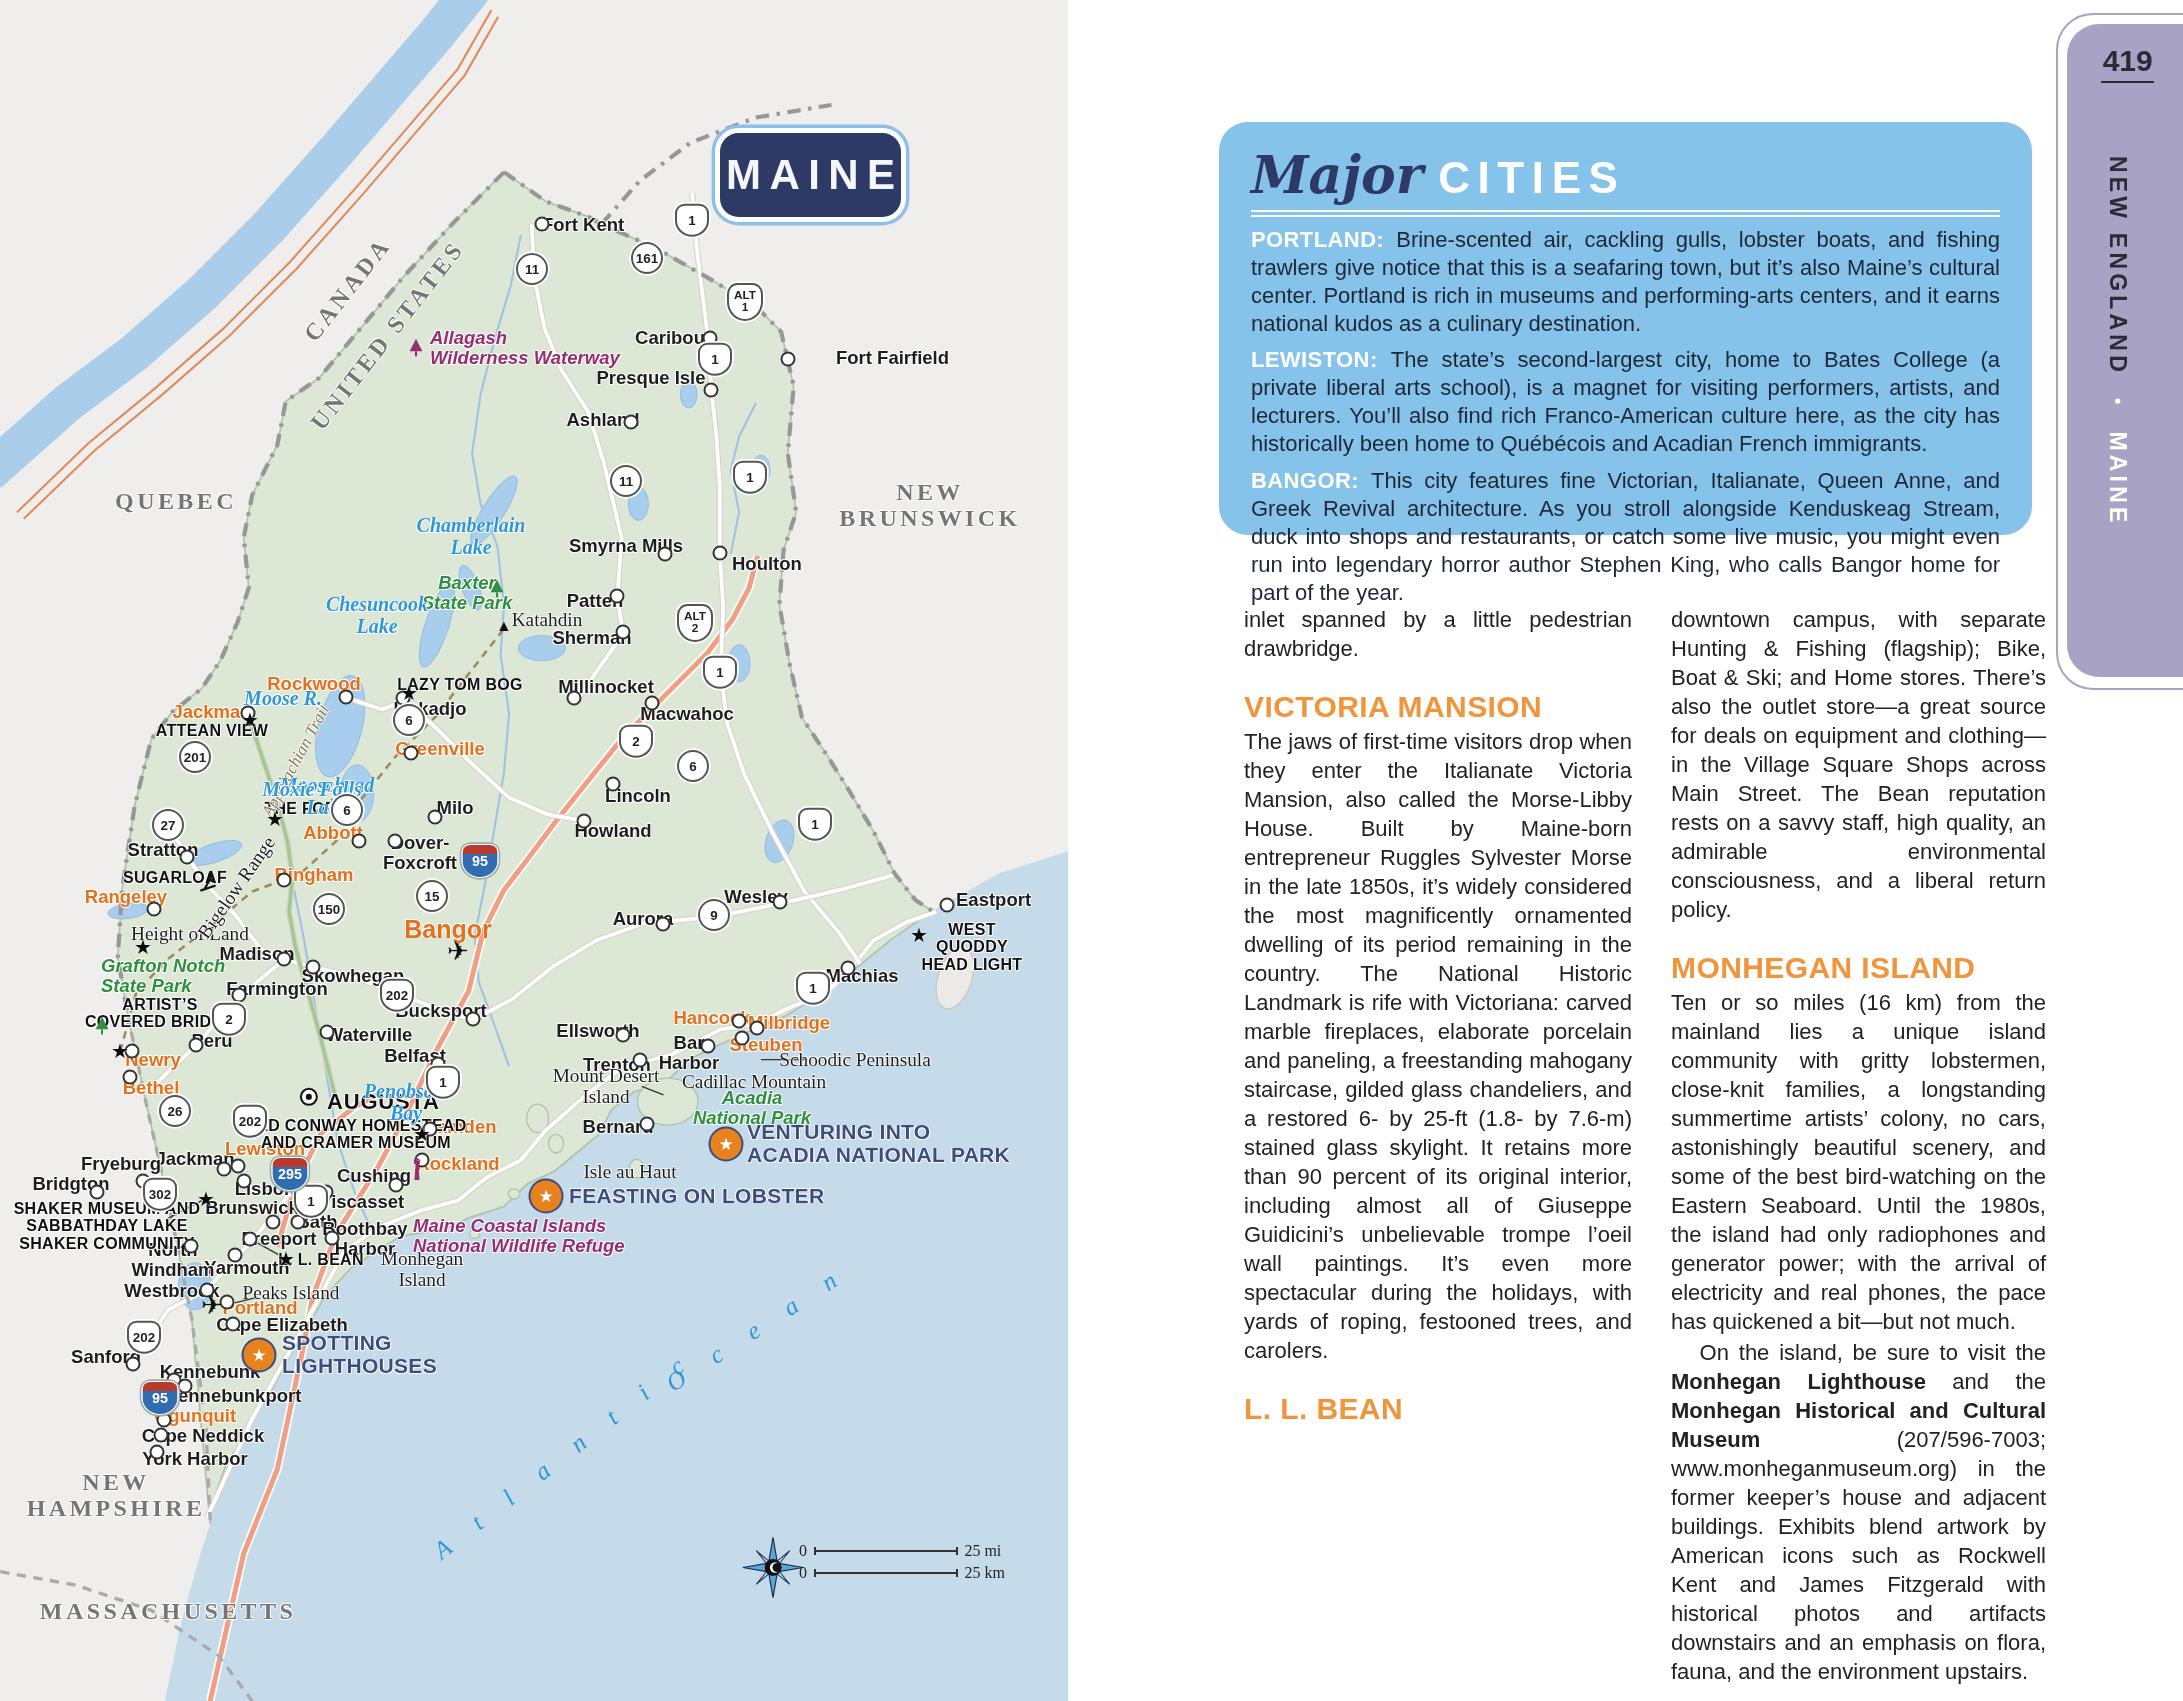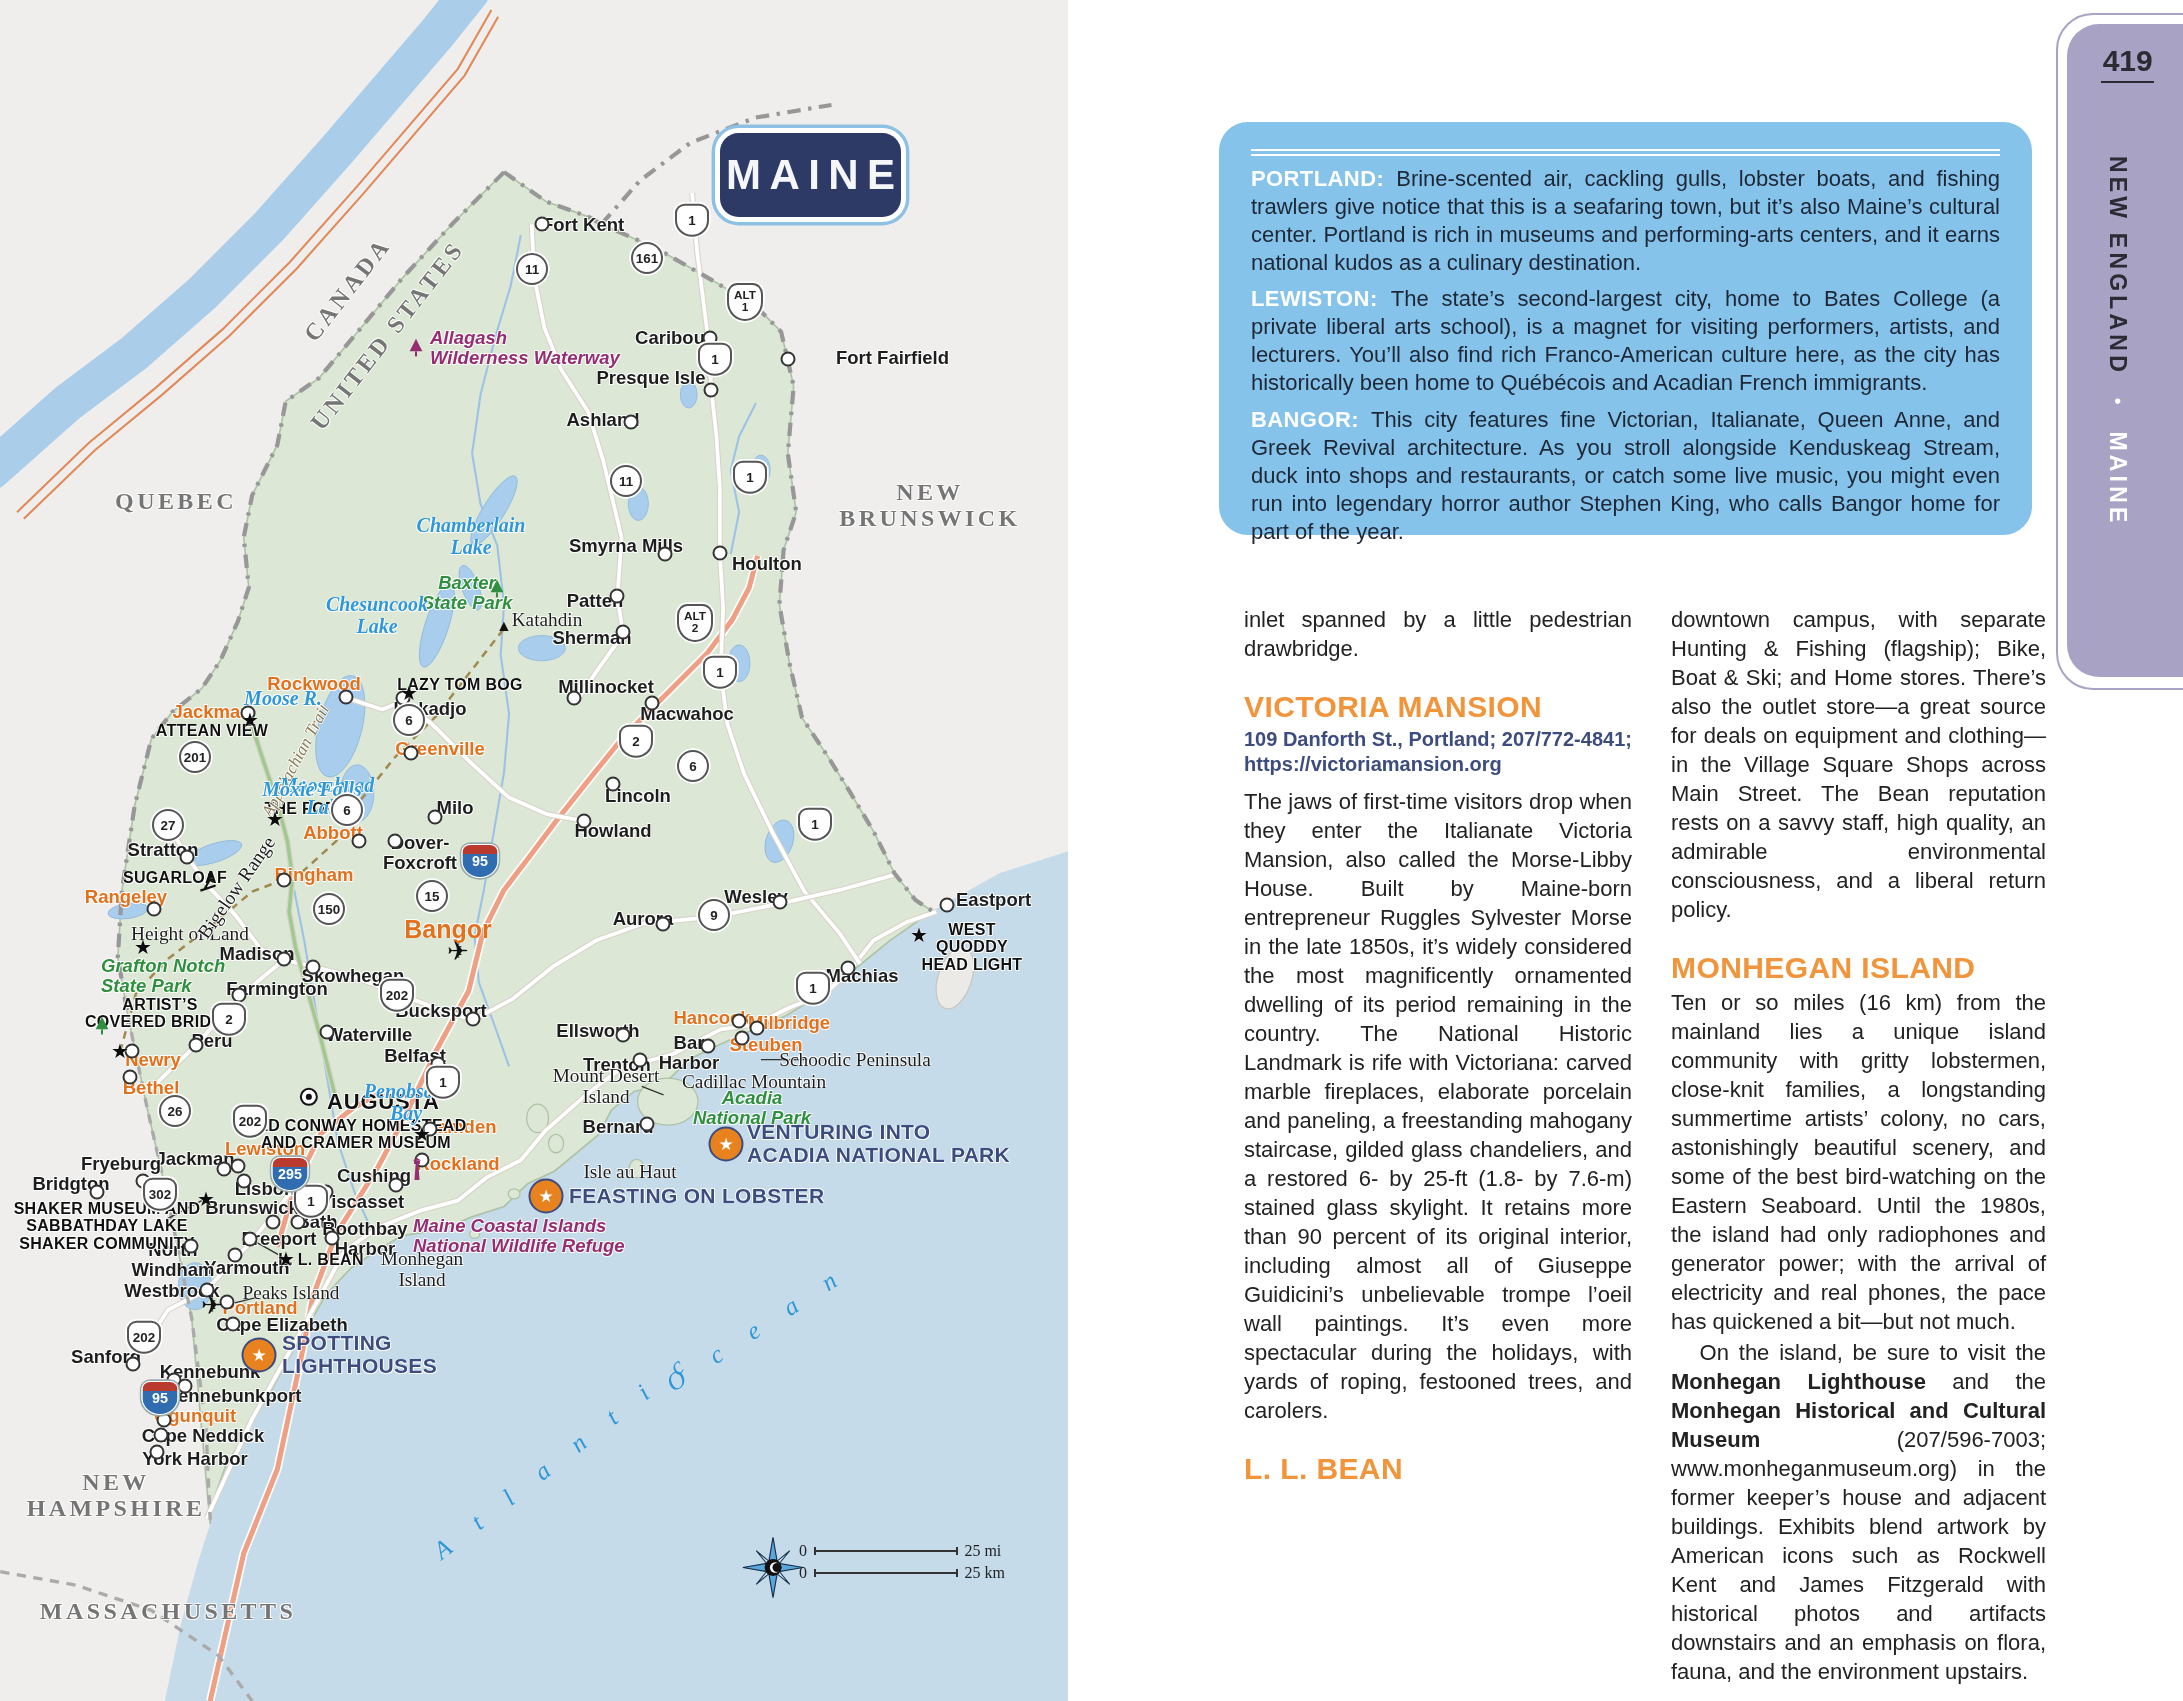--- a/index.html
+++ b/index.html
@@ -596,32 +596,35 @@
       </div>
       <div class="row">
         <span>0</span>
         <span class="bar"></span>
         <span>25 km</span>
       </div>
     </div>
   </div>
 
   <section class="citybox">
+    <div class="hdr">
+      <span class="script">Major</span>
+      <span class="caps">CITIES</span>
+    </div>
     <div class="rule"></div>
     <div id="city-entries">
         <p><b>PORTLAND: </b>Brine-scented air, cackling gulls, lobster boats, and fishing trawlers give notice that this is a seafaring town, but it’s also Maine’s cultural center. Portland is rich in museums and performing-arts centers, and it earns national kudos as a culinary destination.</p>
         <p><b>LEWISTON: </b>The state’s second-largest city, home to Bates College (a private liberal arts school), is a magnet for visiting performers, artists, and lecturers. You’ll also find rich Franco-American culture here, as the city has historically been home to Québécois and Acadian French immigrants.</p>
         <p><b>BANGOR: </b>This city features fine Victorian, Italianate, Queen Anne, and Greek Revival architecture. As you stroll alongside Kenduskeag Stream, duck into shops and restaurants, or catch some live music, you might even run into legendary horror author Stephen King, who calls Bangor home for part of the year.</p>
       </div>
   </section>
 
   <div class="col col1">
     <p>inlet spanned by a little pedestrian drawbridge.</p>
     <h2>VICTORIA MANSION</h2>
-    <p class="addr">109 Danforth St., Portland; 207/772-4841; https://victoriamansion.org</p>
     <p>The jaws of first-time visitors drop when they enter the Italianate Victoria Mansion, also called the Morse-Libby House. Built by Maine-born entrepreneur Ruggles Sylvester Morse in the late 1850s, it’s widely considered the most magnificently ornamented dwelling of its period remaining in the country. The National Historic Landmark is rife with Victoriana: carved marble fireplaces, elaborate porcelain and paneling, a freestanding mahogany staircase, gilded glass chandeliers, and a restored 6- by 25-ft (1.8- by 7.6-m) stained glass skylight. It retains more than 90 percent of its original interior, including almost all of Giuseppe Guidicini’s unbelievable trompe l’oeil wall paintings. It’s even more spectacular during the holidays, with yards of roping, festooned trees, and carolers.</p>
     <h2>L. L. BEAN</h2>
   </div>
 
   <div class="col col2">
     <p>downtown campus, with separate Hunting &amp; Fishing (flagship); Bike, Boat &amp; Ski; and Home stores. There’s also the outlet store—a great source for deals on equipment and clothing—in the Village Square Shops across Main Street. The Bean reputation rests on a savvy staff, high quality, an admirable environmental consciousness, and a liberal return policy.</p>
     <h2>MONHEGAN ISLAND</h2>
     <p>Ten or so miles (16 km) from the mainland lies a unique island community with gritty lobstermen, close-knit families, a longstanding summertime artists’ colony, no cars, astonishingly beautiful scenery, and some of the best bird-watching on the Eastern Seaboard. Until the 1980s, the island had only radiophones and generator power; with the arrival of electricity and real phones, the pace has quickened a bit—but not much.</p>
     <p class="indent" id="monhegan-p2"><span>On the island, be sure to visit the </span><b>Monhegan Lighthouse</b><span> and the </span><b>Monhegan Historical and Cultural Museum</b><span> (207/596-7003; www.monheganmuseum.org) in the former keeper’s house and adjacent buildings. Exhibits blend artwork by American icons such as Rockwell Kent and James Fitzgerald with historical photos and artifacts downstairs and an emphasis on flora, fauna, and the environment upstairs.</span></p>
   </div>

